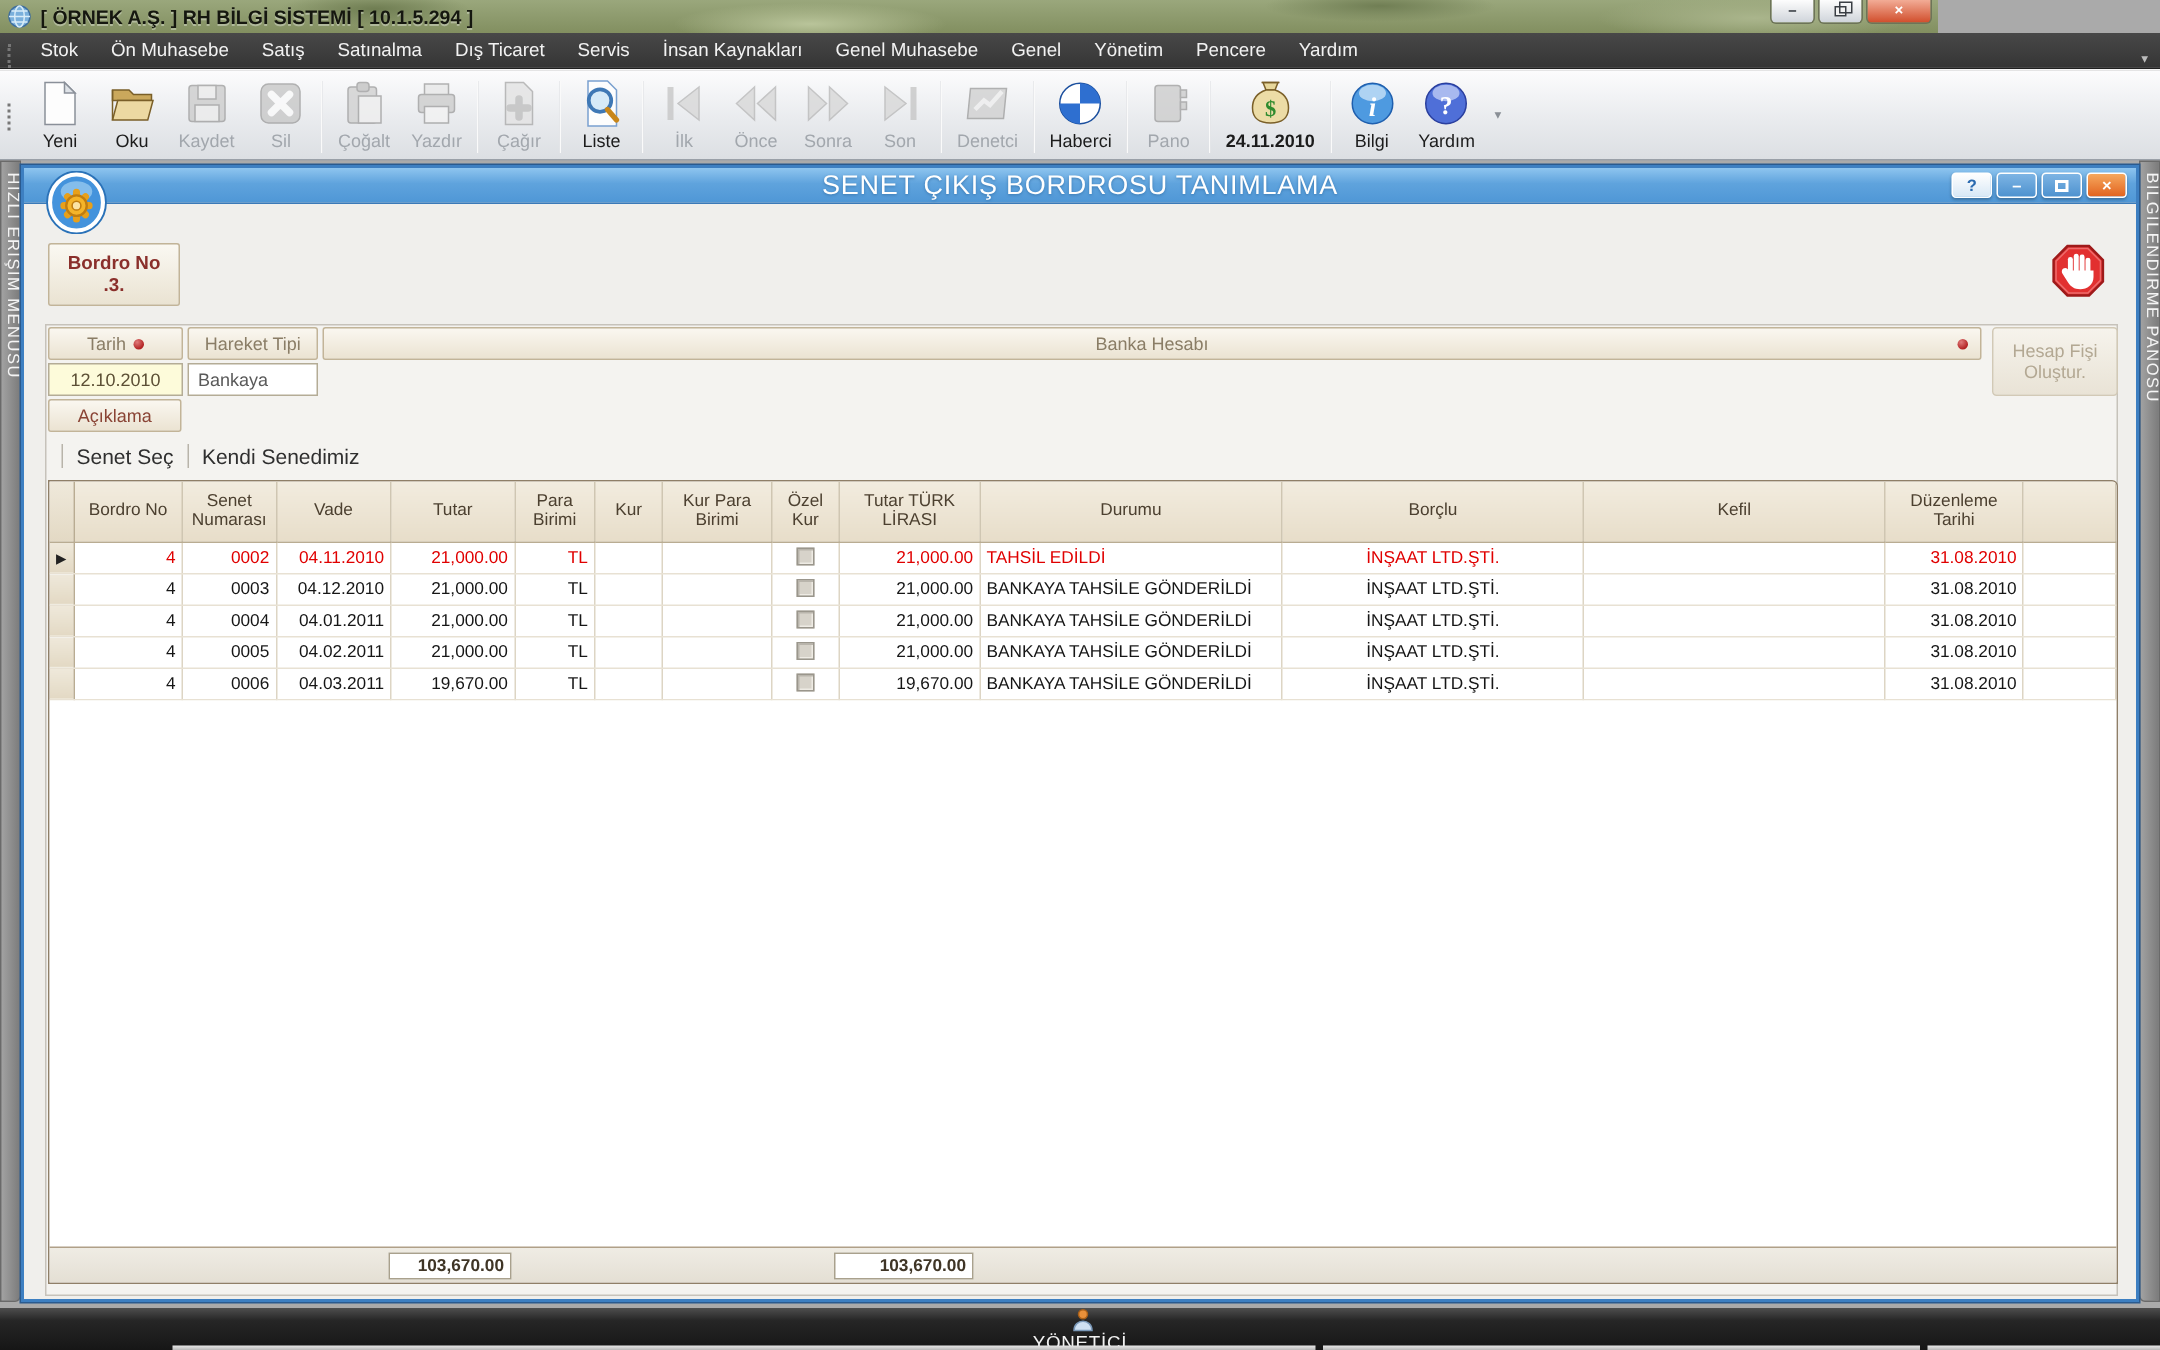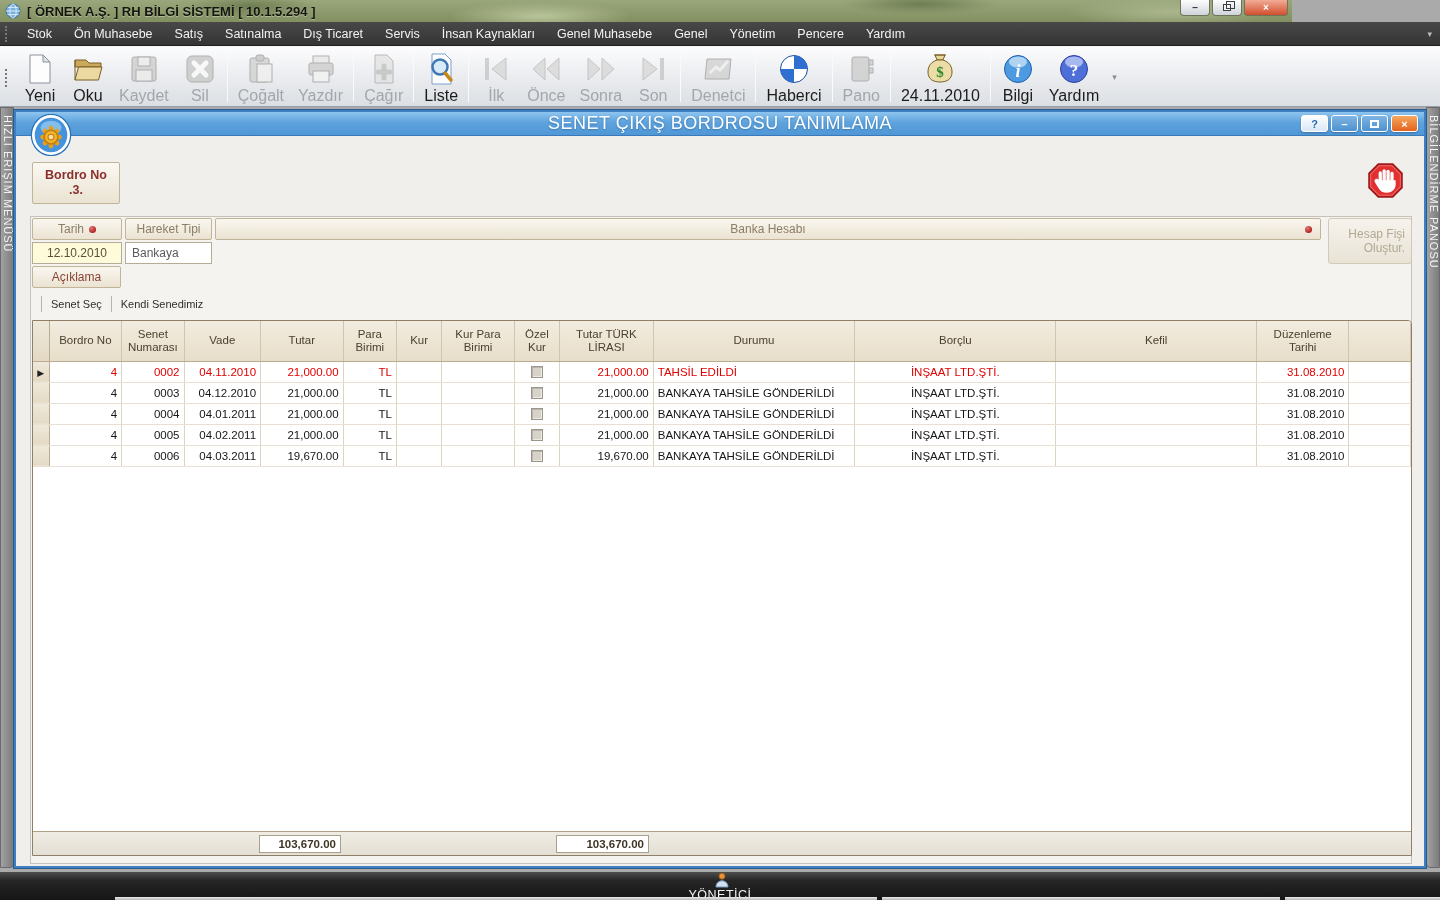--- a/index.html
+++ b/index.html
@@ -21,41 +21,41 @@
   #win-controls { position:absolute; right:4px; top:0; display:flex; gap:2px; }
   .wbtn { width:30px; height:16px; border:1px solid #6d7458; border-top:none; border-radius:0 0 4px 4px;
     background:linear-gradient(#fdfdfd,#cfd4da); color:#2f343a; font-size:10px; font-weight:bold;
     display:flex; align-items:center; justify-content:center; cursor:default; }
   .wbtn.close { background:linear-gradient(#f2ac96,#d14e2c); color:#fff; width:44px; }
   .restore-glyph { position:relative; width:8px; height:7px; border:1px solid #3a3f45; background:#f2f2f2; }
   .restore-glyph::before { content:""; position:absolute; left:2px; top:-4px; width:7px; height:6px; border:1px solid #3a3f45; }
 
   
   #menubar { position:absolute; left:0; top:22px; width:1440px; height:24px;
-    background:linear-gradient(#484848,#353535); display:flex; align-items:center; color:#f2f2f2;
+    background:linear-gradient(#484848,#353535); display:flex; align-items:flex-end; color:#f2f2f2;
     border-bottom:1px solid #202020; }
   .grip { width:5px; height:16px; margin:0 6px 0 5px; border-left:2px dotted #777; }
   .menu-item { padding:0 11px; height:24px; line-height:24px; font-size:12.5px; cursor:default; }
   #menubar .overflow { position:absolute; right:8px; color:#bbb; font-size:9px; }
 
   
   #toolbar { position:absolute; left:0; top:46px; width:1440px; height:61px;
     background:linear-gradient(#fcfcfd,#e9ebee 55%,#dcdfe3);
     border-top:1px solid #f6f6f6; border-bottom:1px solid #9aa0a8; display:flex; align-items:stretch; }
   #toolbar .grip { margin-top:22px; height:18px; }
   #tb-buttons { display:flex; align-items:stretch; padding-top:3px; }
   .tb-sep { width:1px; background:#b9bec5; border-right:1px solid #fafafa; margin:4px 3px; }
   .tb-btn { display:flex; flex-direction:column; align-items:center; justify-content:flex-start;
     min-width:42px; padding:2px 7px 1px; border-radius:3px; cursor:default; }
   .tb-btn .tb-ico { width:34px; height:34px; }
   .tb-btn .tb-ico svg { width:34px; height:34px; }
-  .tb-btn .tb-lbl { font-size:16px; color:#1c1c1c; margin-top:1px; white-space:nowrap; }
+  .tb-btn .tb-lbl { font-size:12px; color:#1c1c1c; margin-top:1px; white-space:nowrap; }
   .tb-btn.disabled .tb-lbl { color:#a2a7ad; }
   .tb-btn.disabled .tb-ico { filter:grayscale(1) opacity(.8); }
-  .tb-btn.bold .tb-lbl { font-weight:normal; }
+  .tb-btn.bold .tb-lbl { font-weight:bold; }
   #toolbar .overflow { align-self:center; margin-left:6px; color:#8a8f96; font-size:9px; }
 
   
   .side-strip { position:absolute; top:107px; height:761px; width:14px;
     background:linear-gradient(90deg,#a2a2a2,#7c7c7c); border:1px solid #6a6a6a; }
   #left-strip { left:0; border-radius:0 0 4px 0; }
   #right-strip { left:1426px; border-radius:0 0 0 4px; }
   .vtext { writing-mode:vertical-rl; color:#f4f4f4; font-size:11px; letter-spacing:1px;
     padding-top:7px; margin-left:1px; white-space:nowrap; }
 
@@ -98,26 +98,26 @@
   #hdr-hareket { left:109px; top:82px;  width:87px; }
   #hdr-banka   { left:199px; top:82px;  width:1106px; }
   #hdr-banka .red-dot { position:absolute; right:8px; top:7px; margin:0; }
   #val-tarih   { left:16px;  top:106px; width:90px; background:#fdfbda; color:#5c4f35; justify-content:center; padding:0; }
   #val-hareket { left:109px; top:106px; width:87px; color:#5a5a5a; }
   #val-banka   { left:199px; top:106px; width:1106px; color:#4a4a4a; }
   #hdr-acik    { left:16px;  top:130px; width:89px; color:#8a4435; }
   #val-acik    { left:108px; top:130px; width:1288px; }
   #btn-hesap   { position:absolute; left:1312px; top:82px; width:84px; height:46px;
     background:linear-gradient(#f6f3ec,#e9e3d6); border:1px solid #d2c9b6; border-radius:3px;
-    color:#b3a893; font-size:12px; text-align:right; display:flex; align-items:center; justify-content:center; padding:0 6px; }
+    color:#b3a893; font-size:12px; text-align:center; display:flex; align-items:center; justify-content:center; padding:0 6px; }
 
   
   #tabs { position:absolute; left:16px; top:158px; height:20px; display:flex; align-items:center; color:#2f2f2f; }
   .tab-sep { width:1px; height:16px; background:#b8b4aa; margin:0 9px; }
-  .tab { font-size:11px; cursor:default; }
+  .tab { font-size:14px; cursor:default; }
 
   
   #grid { position:absolute; left:16px; top:184px; width:1380px; height:536px;
     border:1px solid #8f7f68; border-radius:0 4px 0 0; background:#fff;
     display:flex; flex-direction:column; overflow:hidden; font-size:11.5px; }
   #grid table { border-collapse:collapse; table-layout:fixed; width:1378px; }
   #grid th { height:40px; background:linear-gradient(#f2ecdf,#e7ddc9); color:#4c4030; font-weight:normal;
     border-right:1px solid #cfc6b2; border-bottom:1px solid #b9ac92; text-align:center; padding:1px 3px; line-height:13px; }
   #grid td { height:21px; border-right:1px solid #ddd5c4; border-bottom:1px solid #e8e1d3; padding:0 4px; color:#161616; white-space:nowrap; overflow:hidden; }
   #grid tr.sel td { color:#e00000; }

